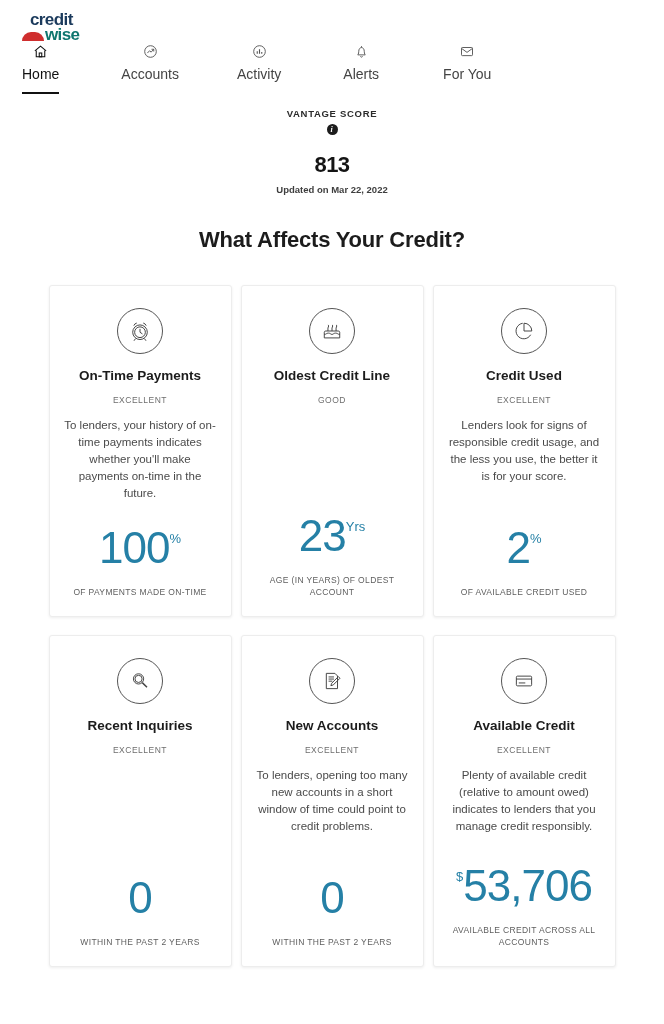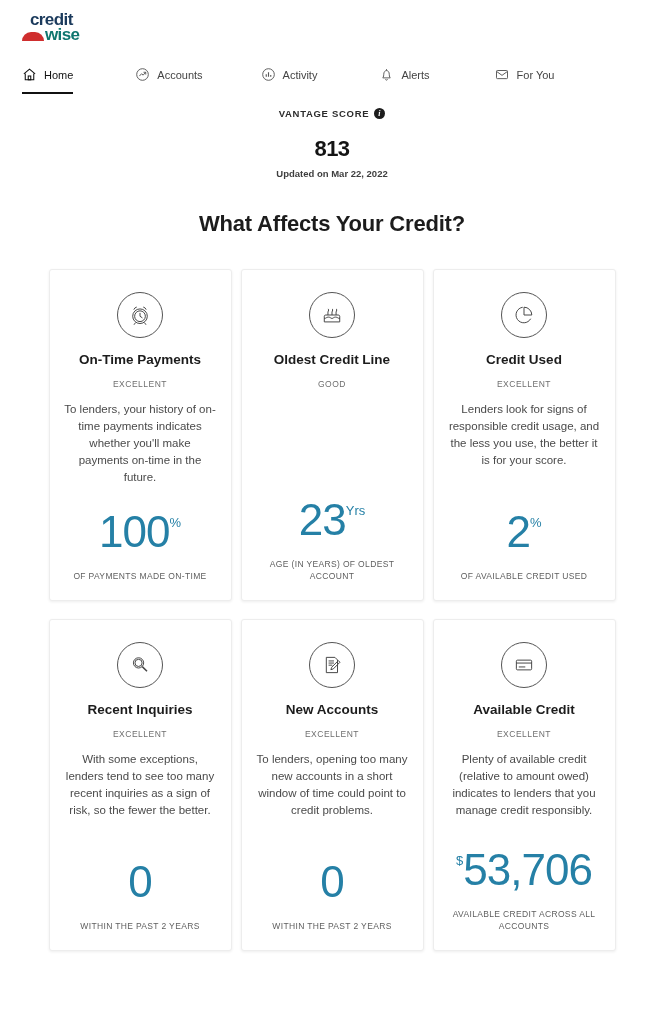--- a/index.html
+++ b/index.html
@@ -60,26 +60,27 @@
     display: flex;
     align-items: flex-end;
     padding: 0 22px;
     height: 42px;
     margin-top: 2px;
   }
   .nav-item {
     display: flex;
     align-items: center;
     gap: 7px;
-    font-size: 11px;
+    font-size: 14px;
     color: #444;
     padding-bottom: 10px;
     border-bottom: 2.5px solid transparent;
     cursor: pointer;
     white-space: nowrap;
+    flex-direction: column;
   }
   .nav-item.active { color: #111; border-bottom-color: #111; }
   .nav-item .nav-icon { display: flex; align-items: center; }
   .nav-spacer { flex: 1; }
 
   .nav-gap-1 { width: 62px; }
   .nav-gap-2 { width: 58px; }
   .nav-gap-3 { width: 62px; }
   .nav-gap-4 { width: 64px; }
 
@@ -92,20 +93,21 @@
     text-align: center;
     font-size: 9.5px;
     font-weight: bold;
     letter-spacing: 0.7px;
     color: #2b2b2b;
     display: flex;
     align-items: center;
     justify-content: center;
     gap: 5px;
     margin-bottom: 12px;
+    flex-direction: column;
   }
   .info-icon {
     width: 11px;
     height: 11px;
     border-radius: 50%;
     background: #1c1c1c;
     color: #fff;
     font-size: 8px;
     font-weight: bold;
     font-style: italic;
@@ -420,21 +422,20 @@
   <div class="card">
     <div class="card-icon">
       <svg width="26" height="26" viewBox="0 0 32 32" fill="none" stroke="#444" stroke-width="1.2">
         <circle cx="14.2" cy="13.4" r="6.3"></circle>
         <circle cx="14.2" cy="13.4" r="4.4"></circle>
         <line x1="18.8" y1="18" x2="24.6" y2="23.8" stroke-width="1.8"></line>
       </svg>
     </div>
     <div class="card-title">Recent Inquiries</div>
     <div class="card-status">EXCELLENT</div>
-    <div class="card-desc">With some exceptions, lenders tend to see too many recent inquiries as a sign of risk, so the fewer the better.</div>
     <div class="card-value">
       <span class="val-pre"></span>
       <span class="val-main">0</span>
       <span class="val-sup"></span>
     </div>
     <div class="card-footer">WITHIN THE PAST 2 YEARS</div>
   </div>
 
   <div class="card">
     <div class="card-icon">

